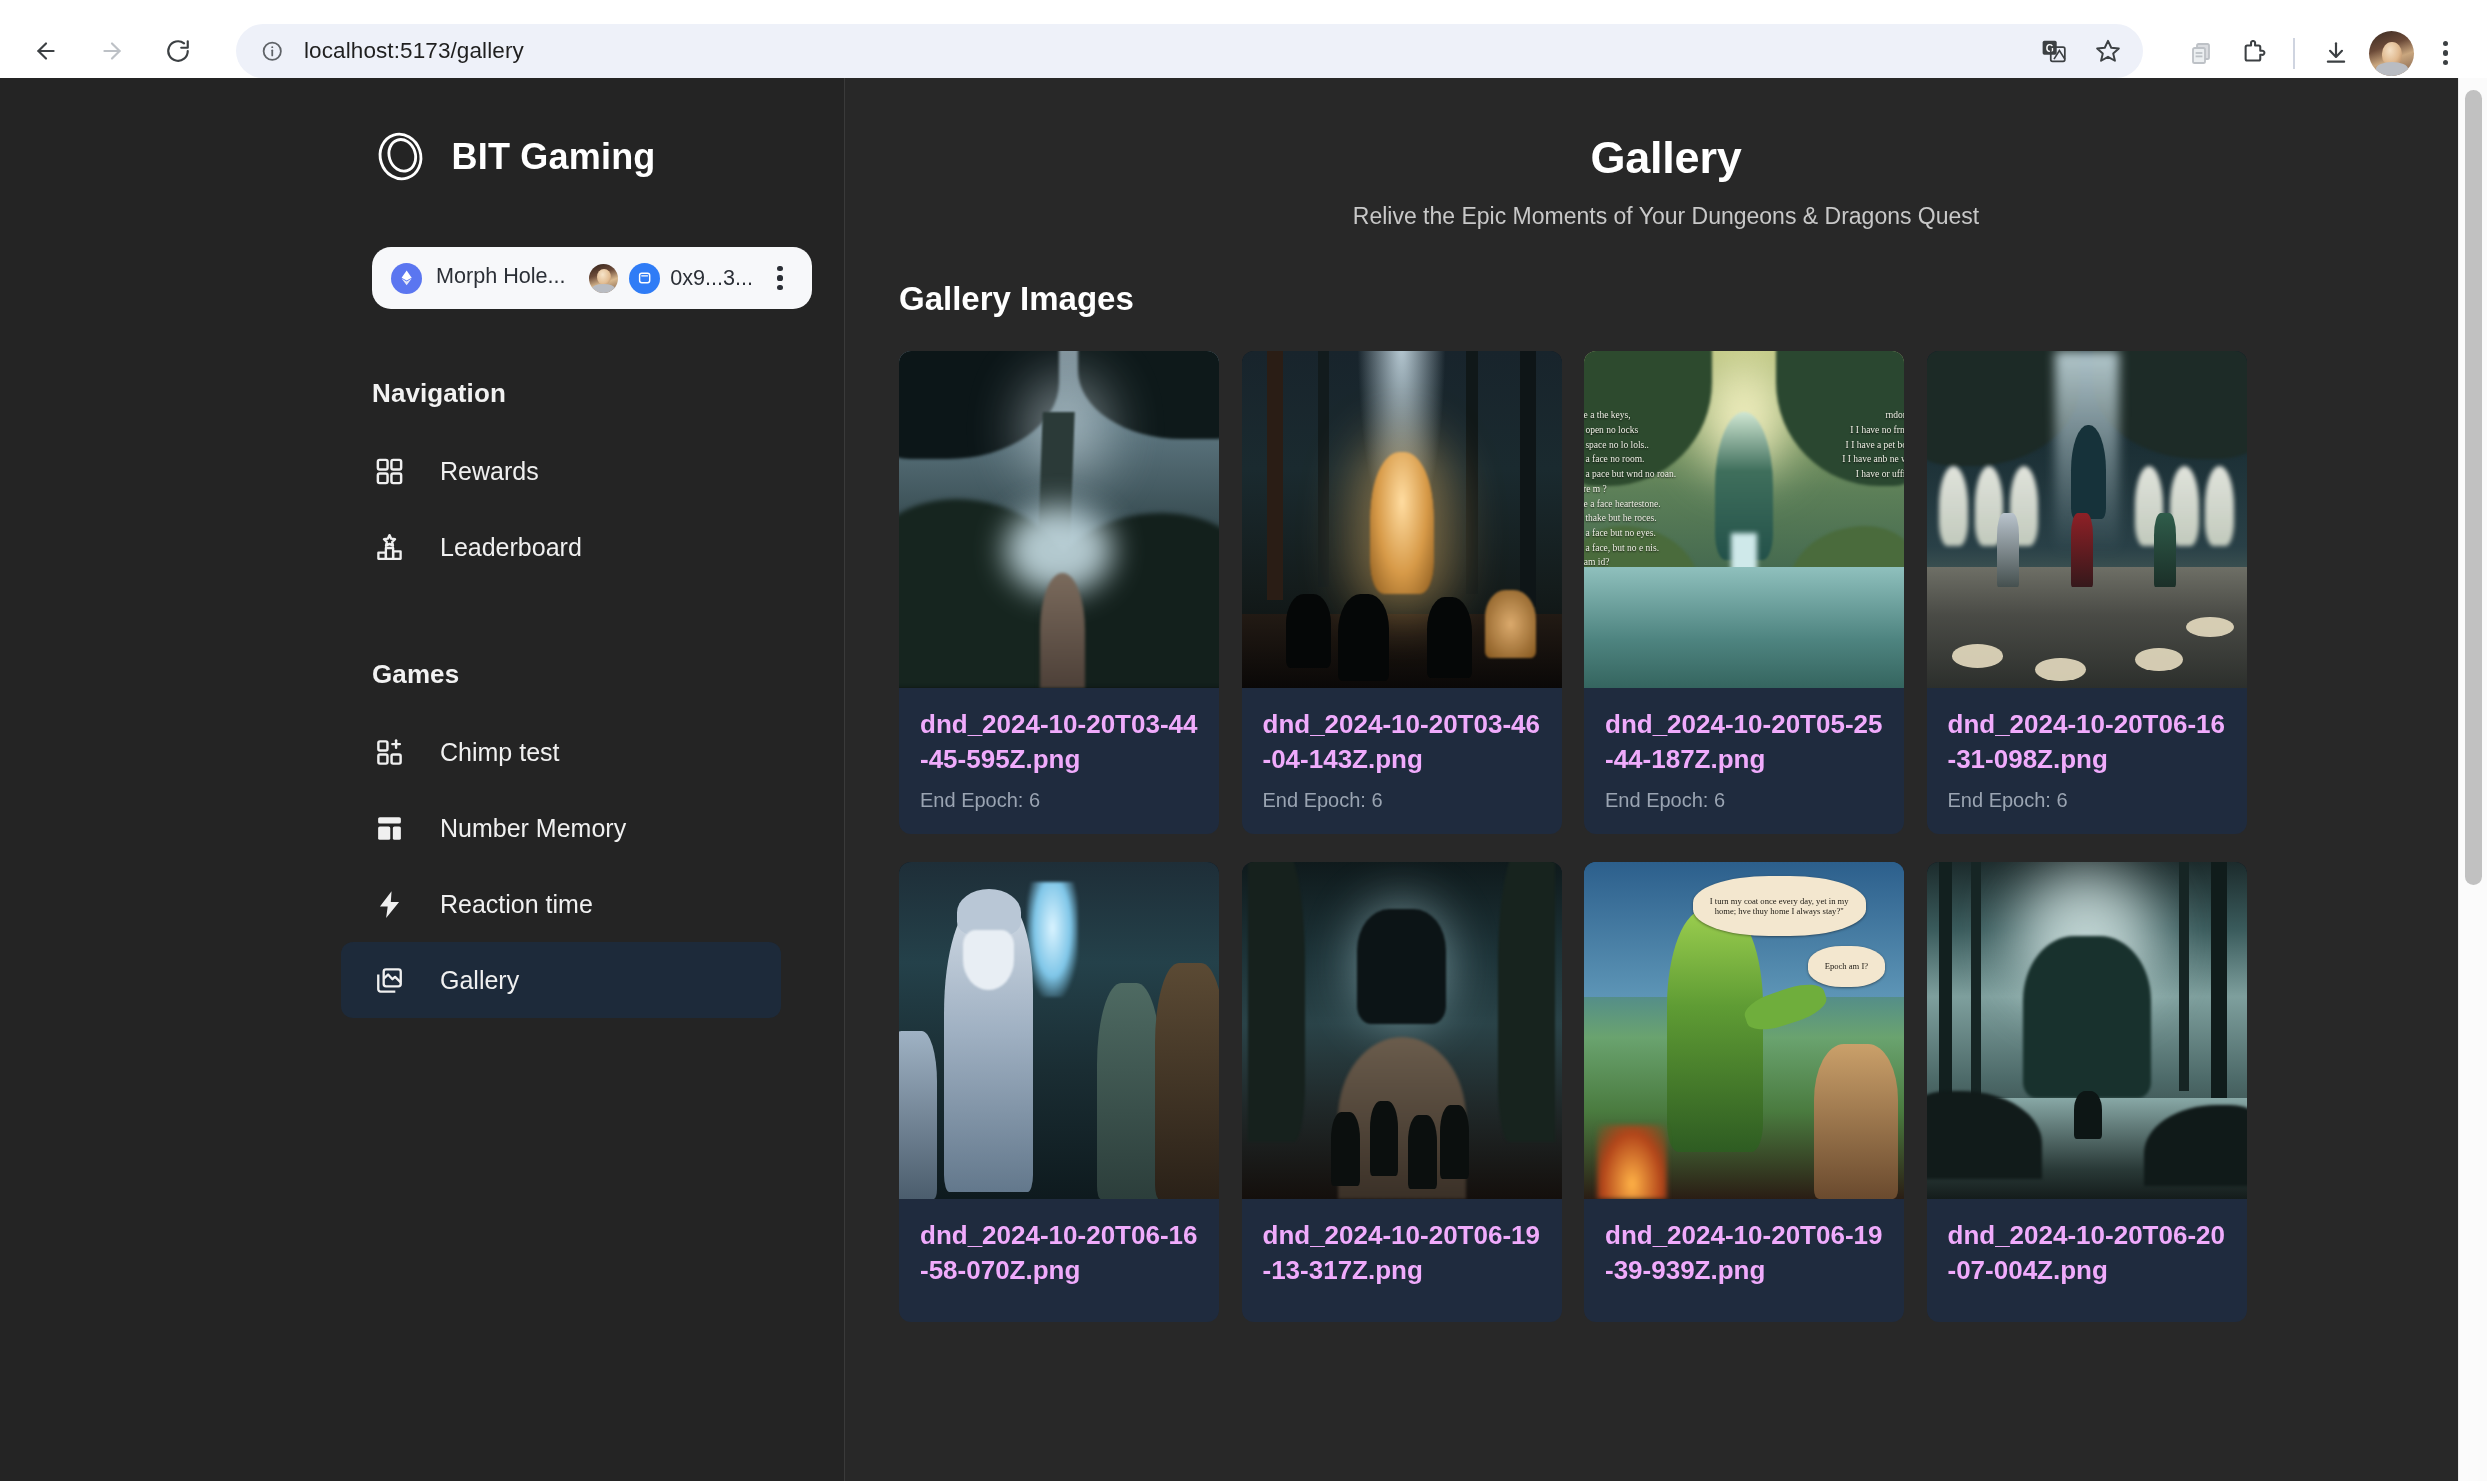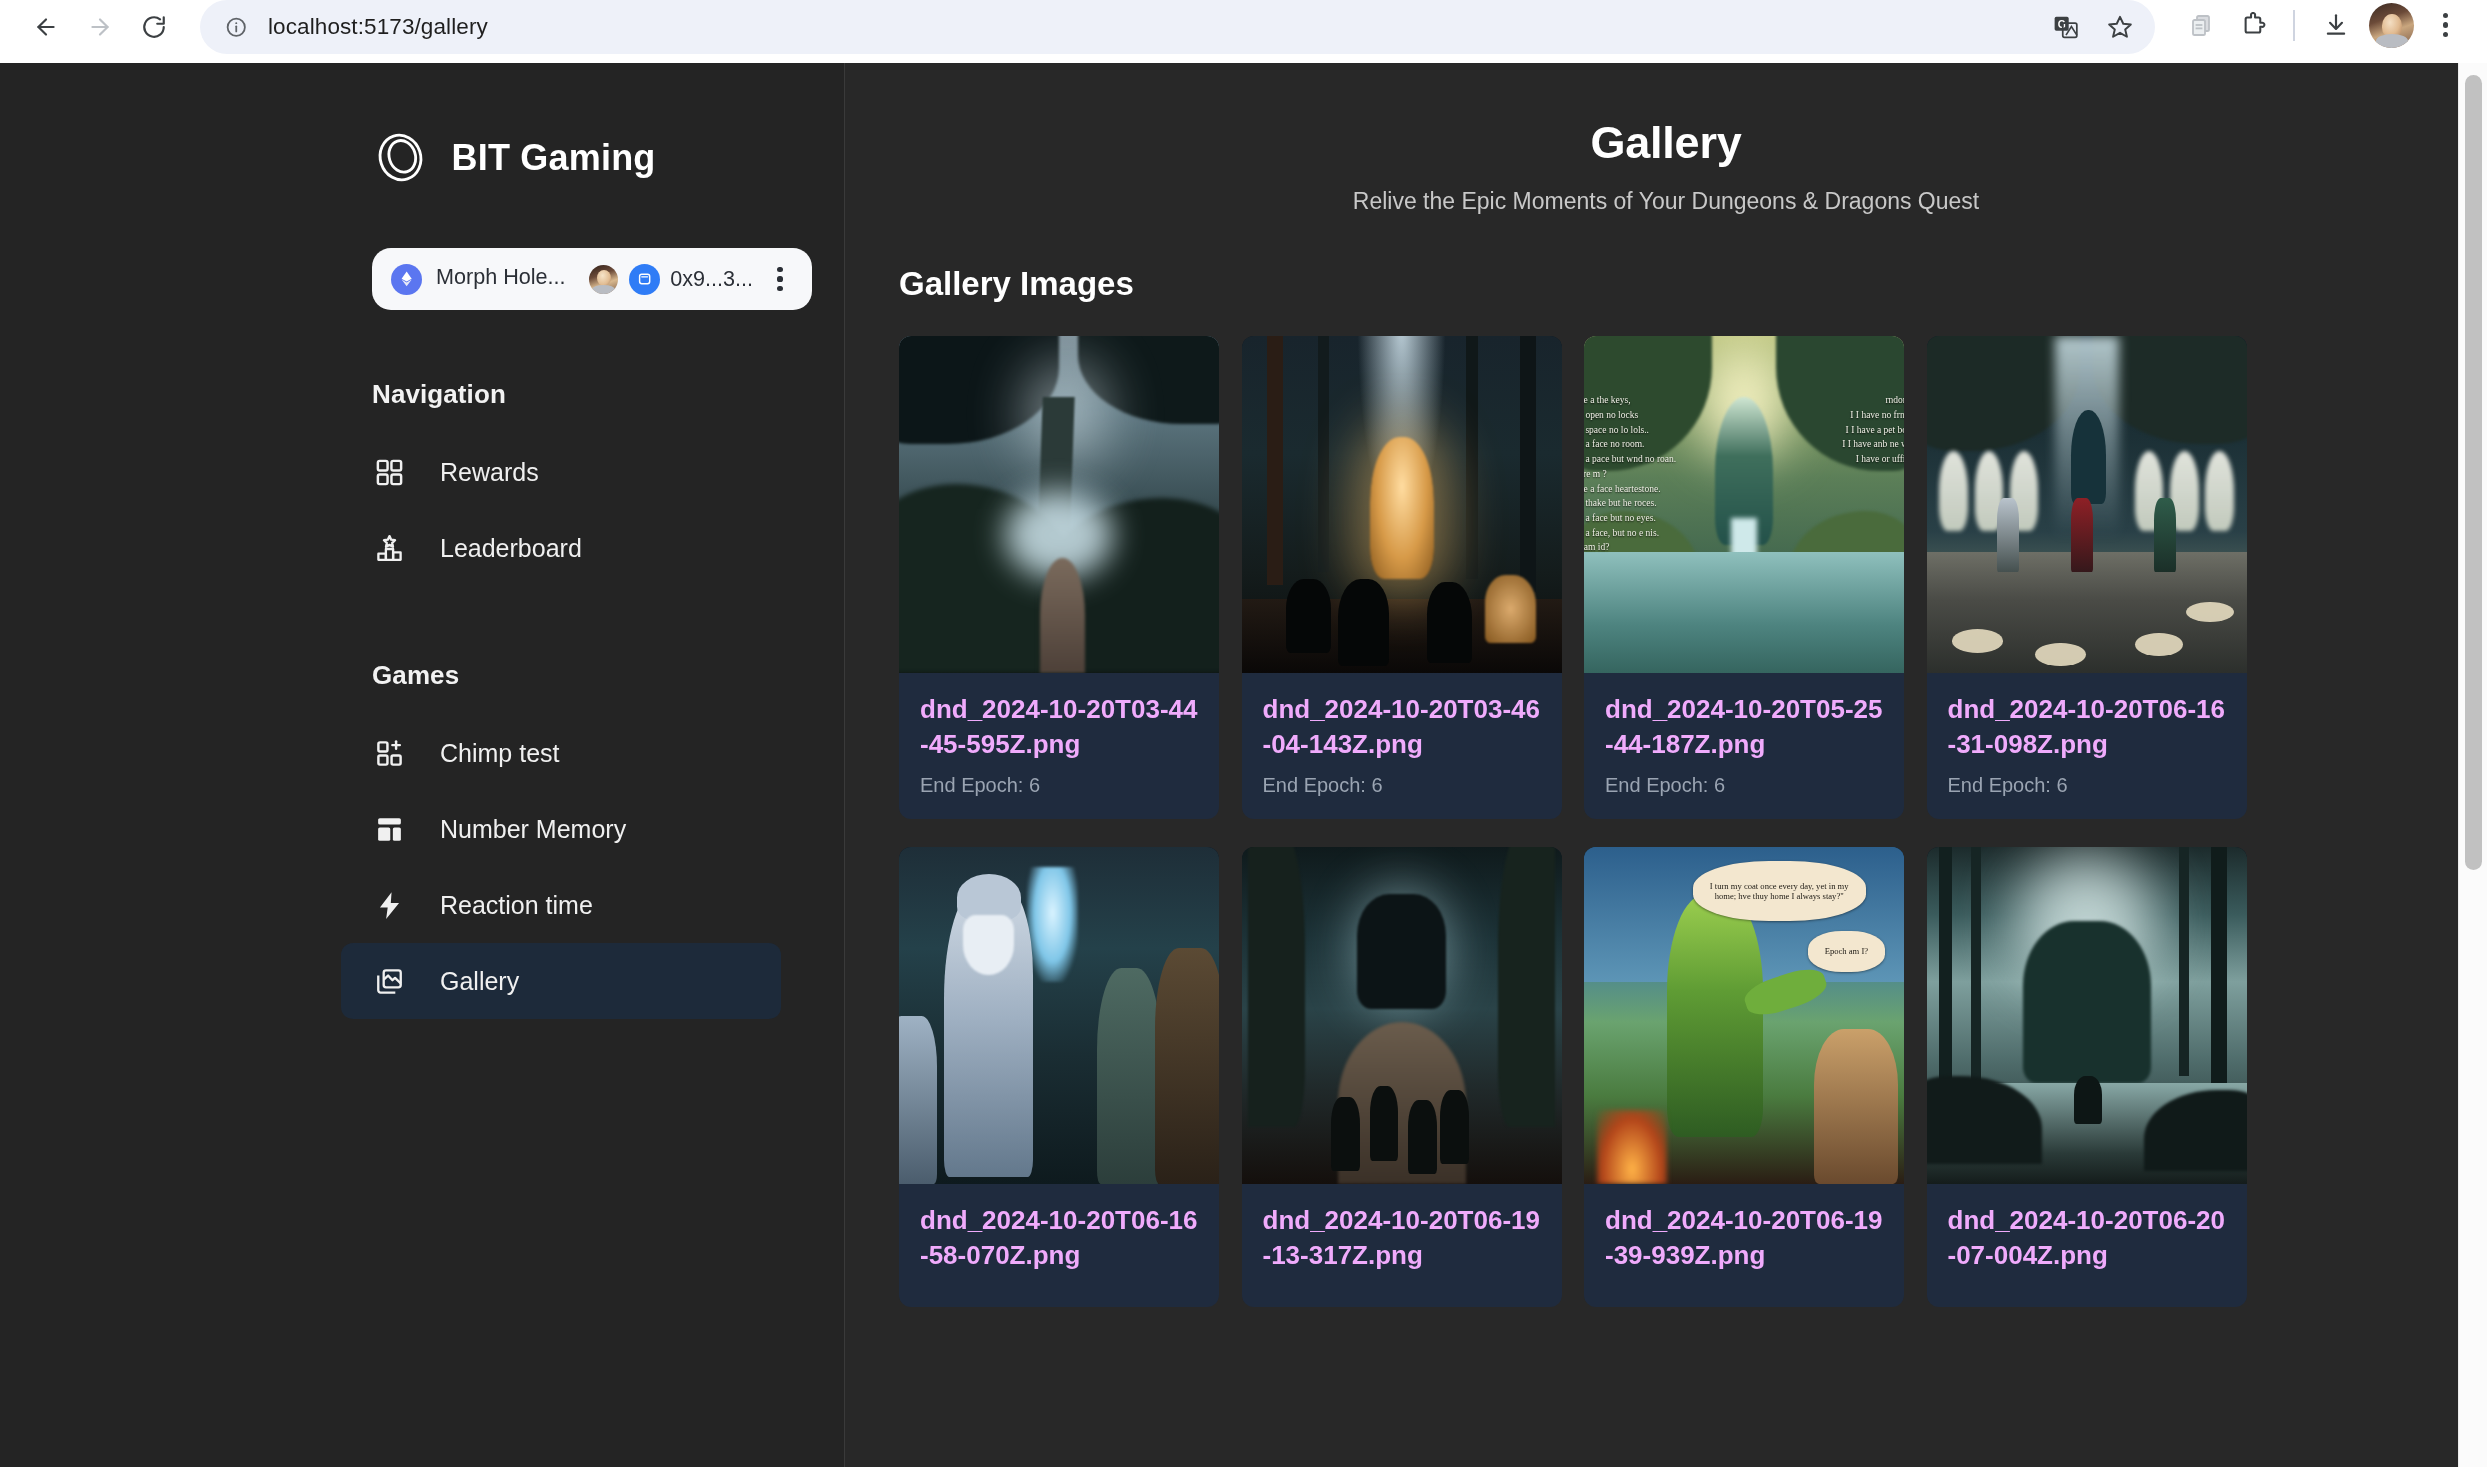--- a/index.html
+++ b/index.html
@@ -5,26 +5,26 @@
   * { box-sizing: border-box; margin: 0; padding: 0; }
   html, body {
     width: 2487px; height: 1482px;
     overflow: hidden;
     font-family: "Liberation Sans", sans-serif;
     background: #ffffff;
   }
 
   
   .browser-chrome {
-    height: 63px;
+    height: 78px;
     background: #ffffff;
     display: flex;
-    align-items: flex-start;
+    align-items: flex-end;
     padding: 0 19px;
-    gap: 0;
+    gap: 12px;
     position: relative;
   }
   .nav-btn {
     width: 54px; height: 54px;
     display: flex; align-items: center; justify-content: center;
     border-radius: 50%;
     flex: none;
   }
   .nav-btn svg { display: block; }
 
@@ -106,21 +106,21 @@
     display: flex;
     overflow: hidden;
   }
 
   
   .sidebar {
     width: 845px;
     flex: none;
     background: #242424;
     border-right: 1.7px solid #3a3a3a;
-    padding: 16px 48px;
+    padding: 0 48px;
     position: relative;
   }
   .brand {
     display: flex; align-items: center; gap: 22.5px;
     padding: 50px 0 0 324px;
   }
   .brand-mark { width: 57px; height: 57px; flex: none; }
   .brand-name {
     font-size: 36px; font-weight: 700; color: #ffffff; letter-spacing: 0.2px;
     white-space: nowrap;

